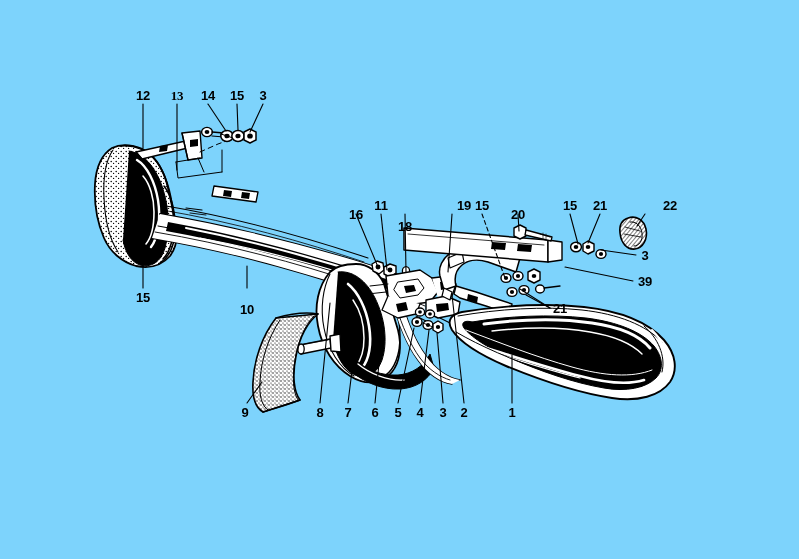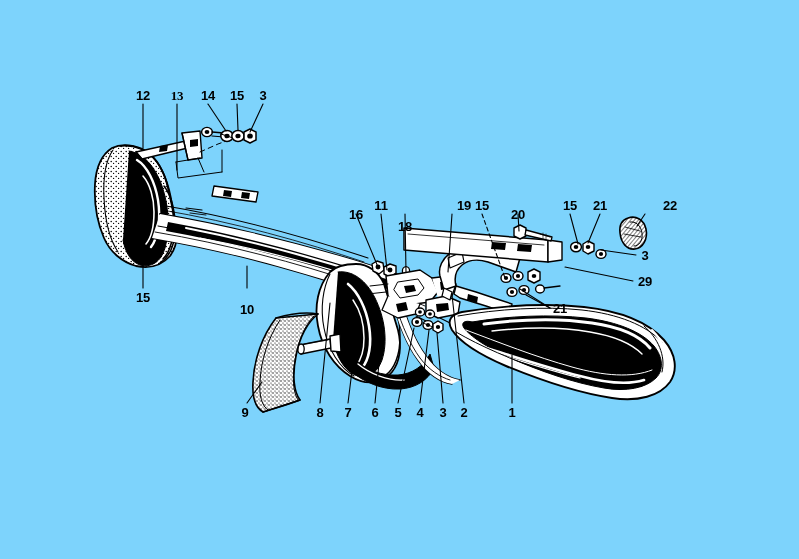--- a/index.html
+++ b/index.html
@@ -390,21 +390,21 @@
     <div class="callout" style="left:381px; top:205px;">11</div>
     <div class="callout" style="left:405px; top:205px;margin-top:21px;">18</div>
     <div class="callout" style="left:452px; top:205px;margin-left:12px;">19</div>
     <div class="callout" style="left:482px; top:205px;">15</div>
     <div class="callout" style="left:518px; top:214px;">20</div>
     <div class="callout" style="left:570px; top:205px;">15</div>
     <div class="callout" style="left:600px; top:205px;">21</div>
     <div class="callout" style="left:645px; top:205px;margin-left:25px;">22</div>
 
     <div class="callout" style="left:645px; top:255px;">3</div>
-    <div class="callout" style="left:645px; top:281px;">29</div>
+    <div class="callout" style="left:645px; top:281px;">39</div>
     <div class="callout" style="left:560px; top:308px;">21</div>
 
     <div class="callout" style="left:143px; top:297px;">15</div>
     <div class="callout" style="left:247px; top:309px;">10</div>
 
     <div class="callout" style="left:245px; top:412px;">9</div>
     <div class="callout" style="left:320px; top:412px;">8</div>
     <div class="callout" style="left:348px; top:412px;">7</div>
     <div class="callout" style="left:375px; top:412px;">6</div>
     <div class="callout" style="left:398px; top:412px;">5</div>

